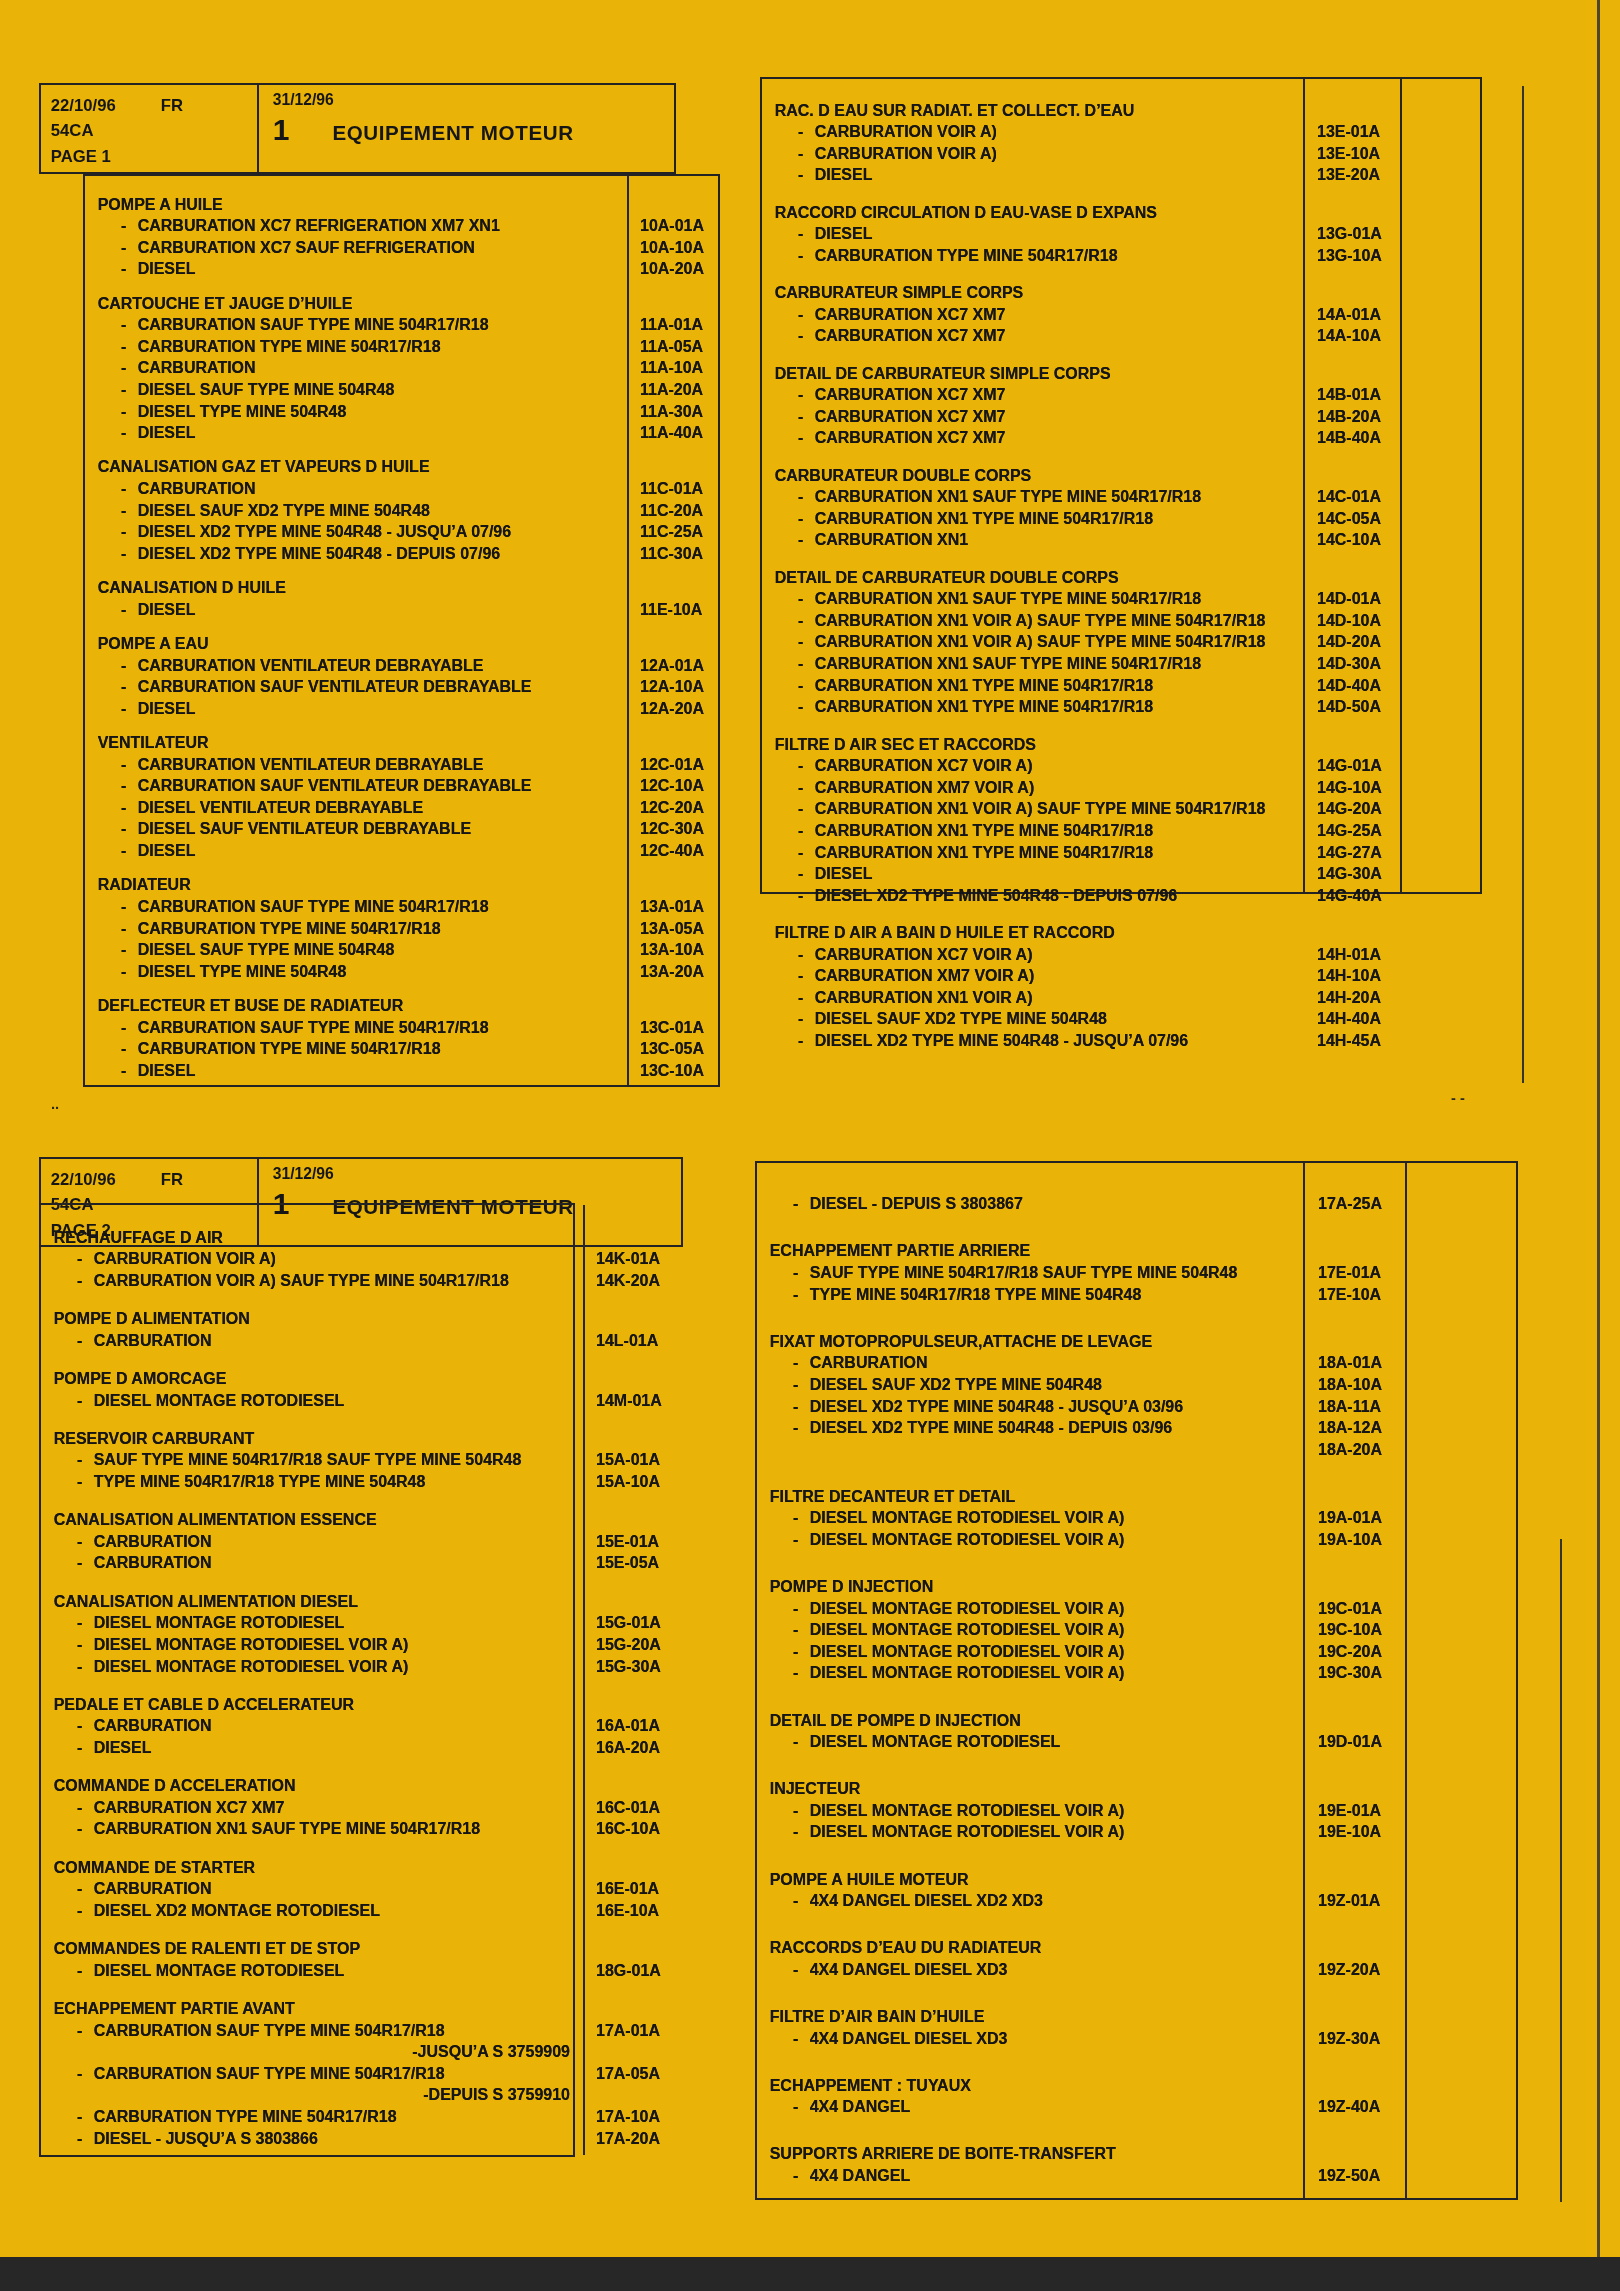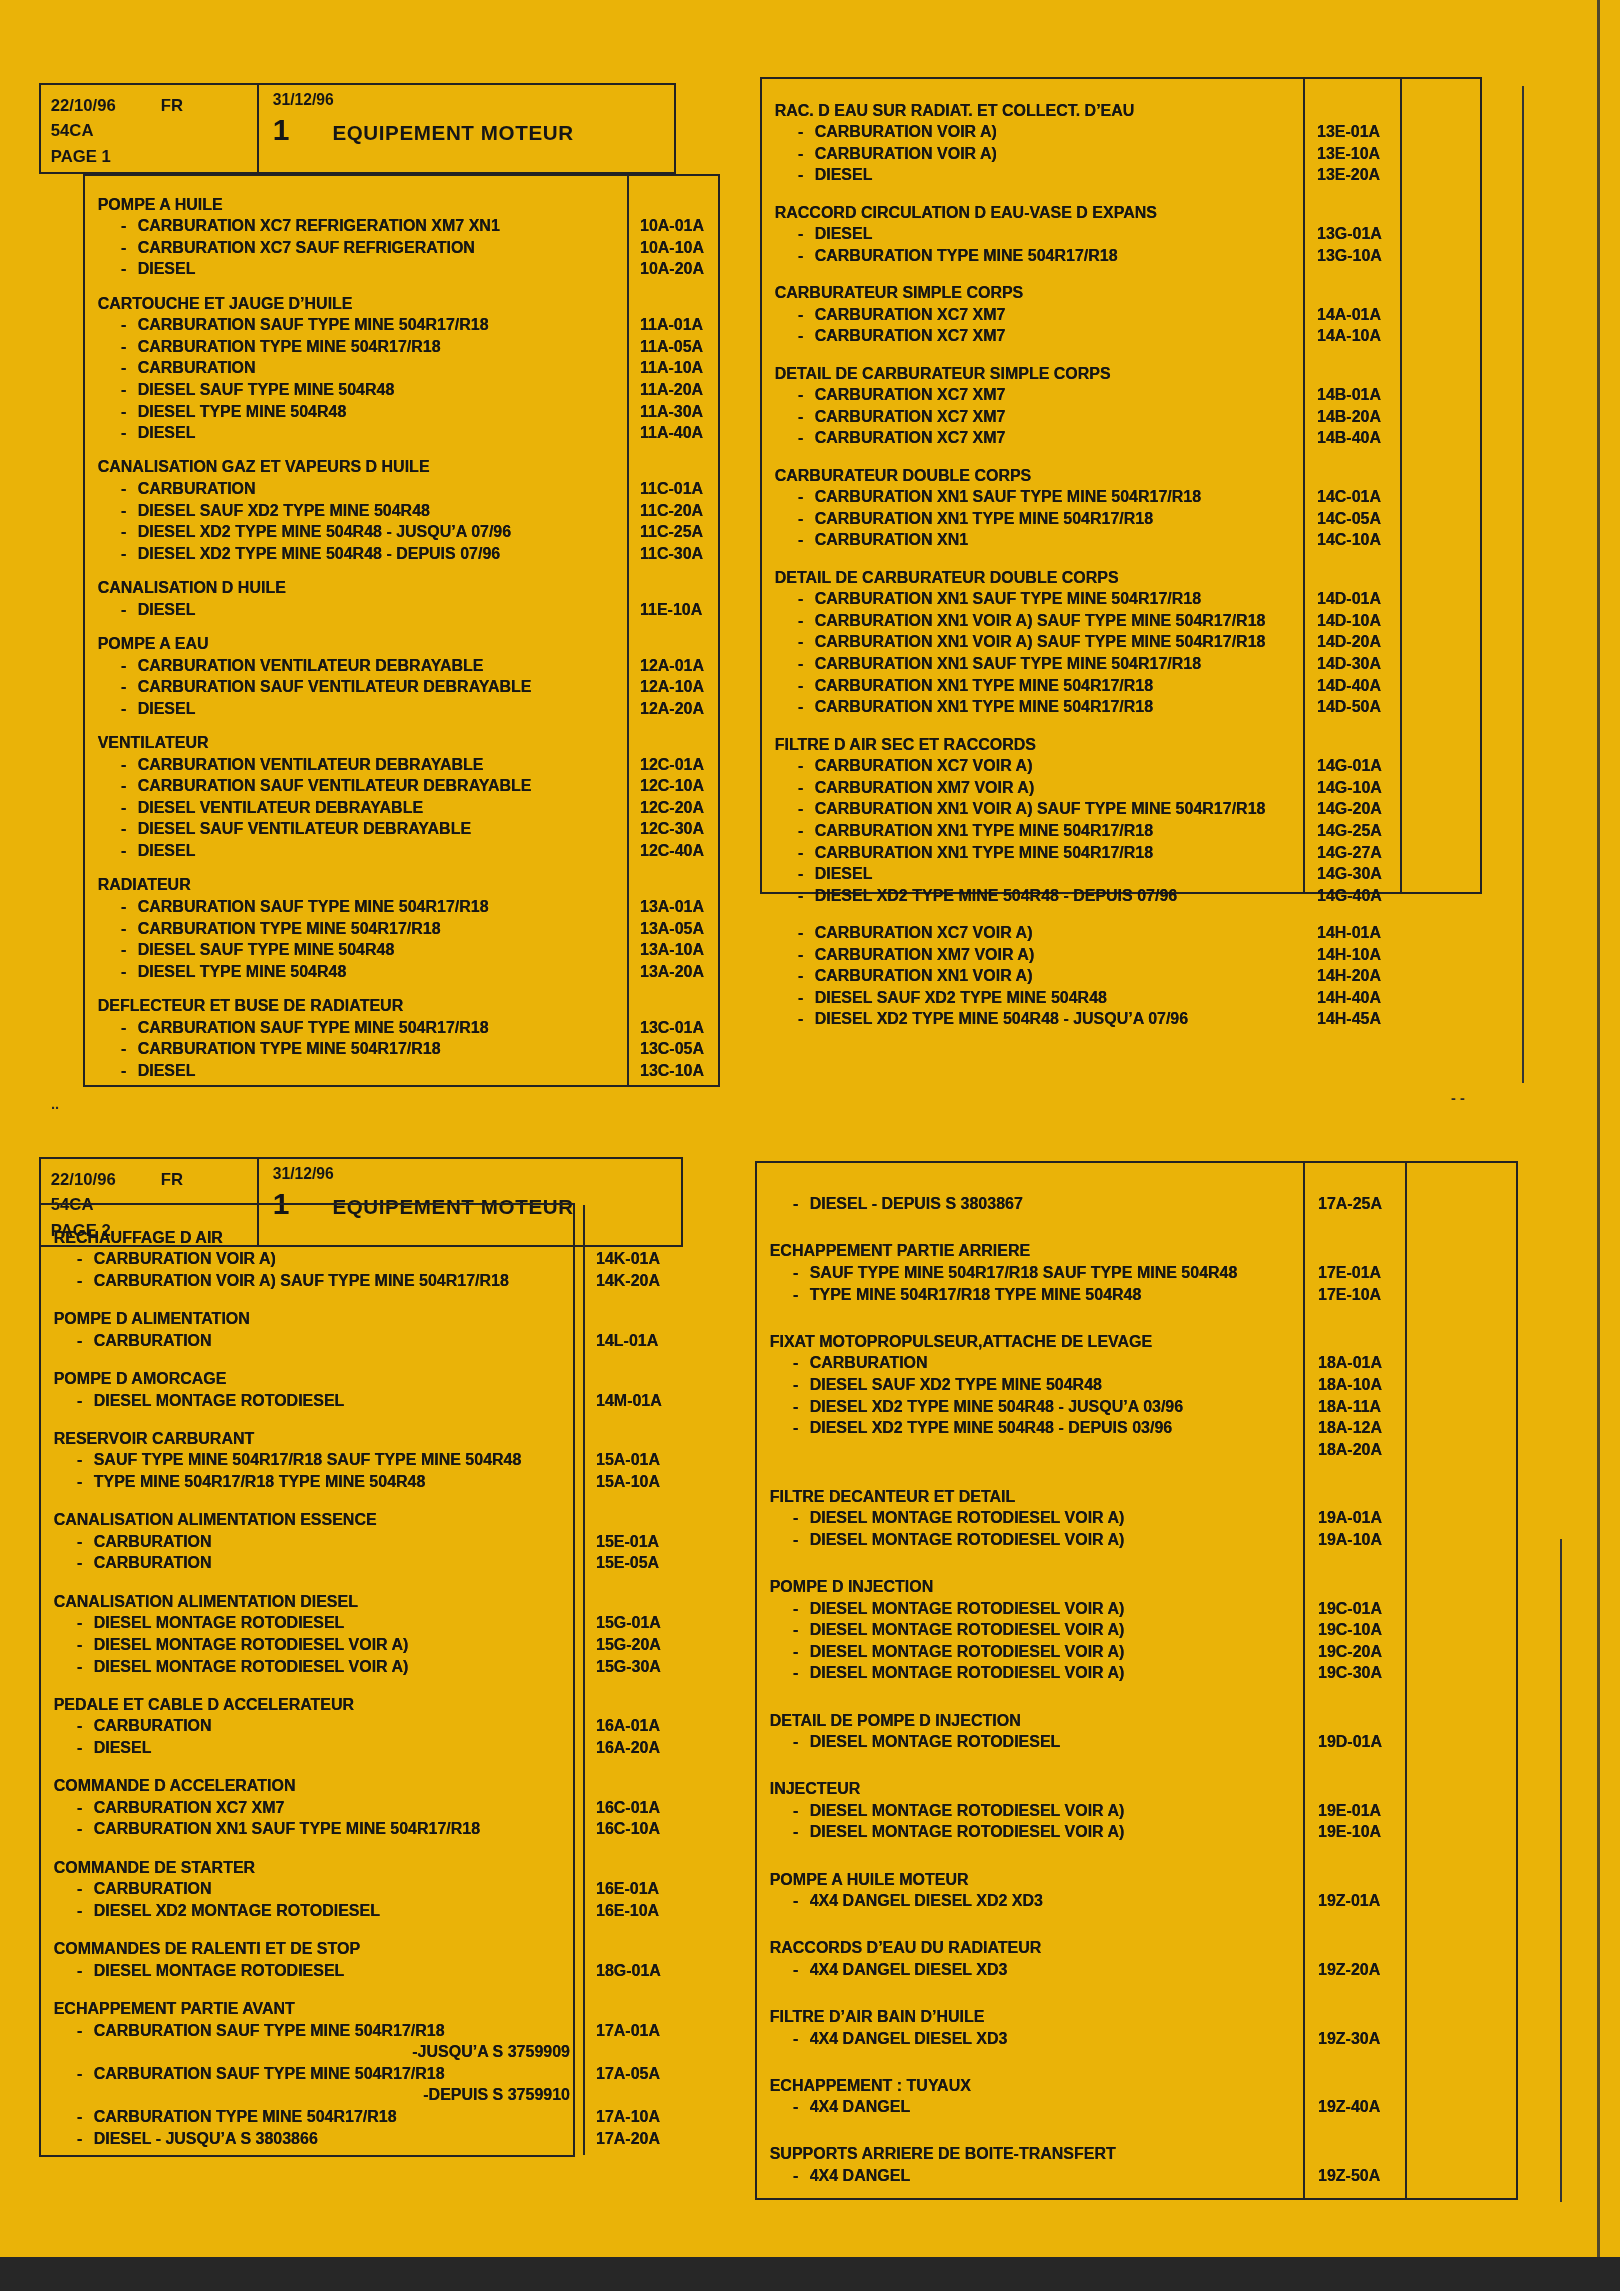--- a/index.html
+++ b/index.html
@@ -330,20 +330,21 @@
           <div class="item">
             <div class="item-label">DIESEL</div>
             <div class="item-code">14G-30A</div>
           </div>
           <div class="item">
             <div class="item-label">DIESEL XD2 TYPE MINE 504R48 -  DEPUIS  07/96</div>
             <div class="item-code">14G-40A</div>
           </div>
         </div>
         <div class="sec">
+          <div class="sec-title">FILTRE D AIR A BAIN D HUILE ET RACCORD</div>
           <div class="item">
             <div class="item-label">CARBURATION XC7 VOIR A)</div>
             <div class="item-code">14H-01A</div>
           </div>
           <div class="item">
             <div class="item-label">CARBURATION XM7 VOIR A)</div>
             <div class="item-code">14H-10A</div>
           </div>
           <div class="item">
             <div class="item-label">CARBURATION XN1 VOIR A)</div>

